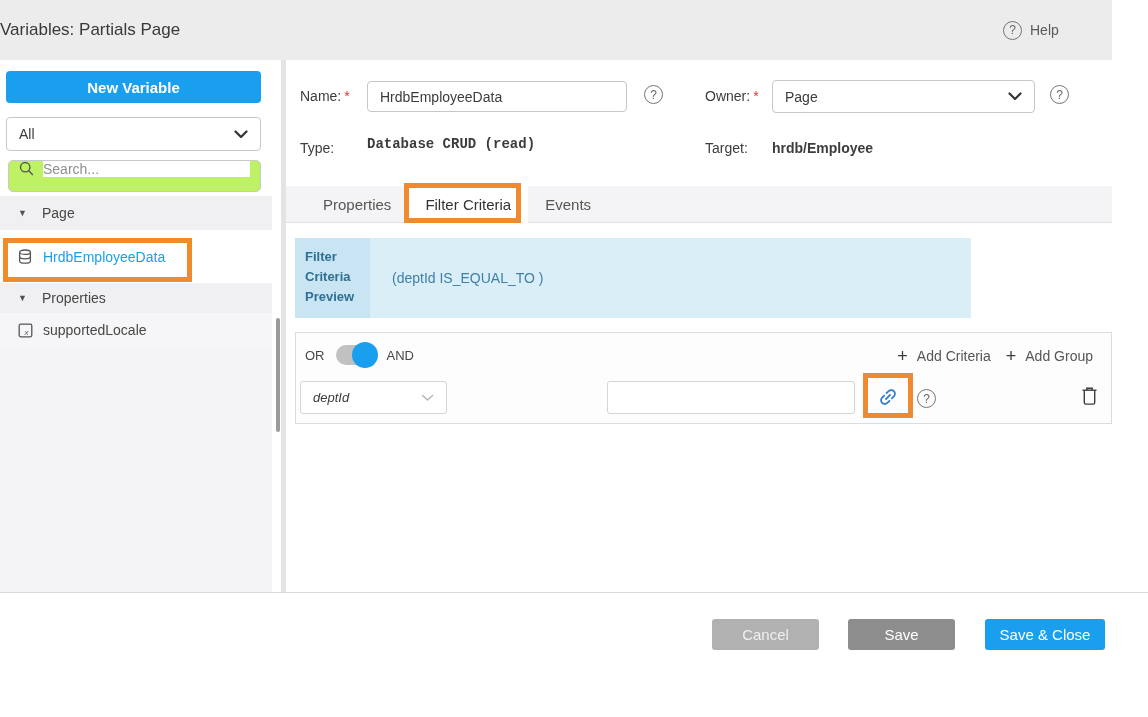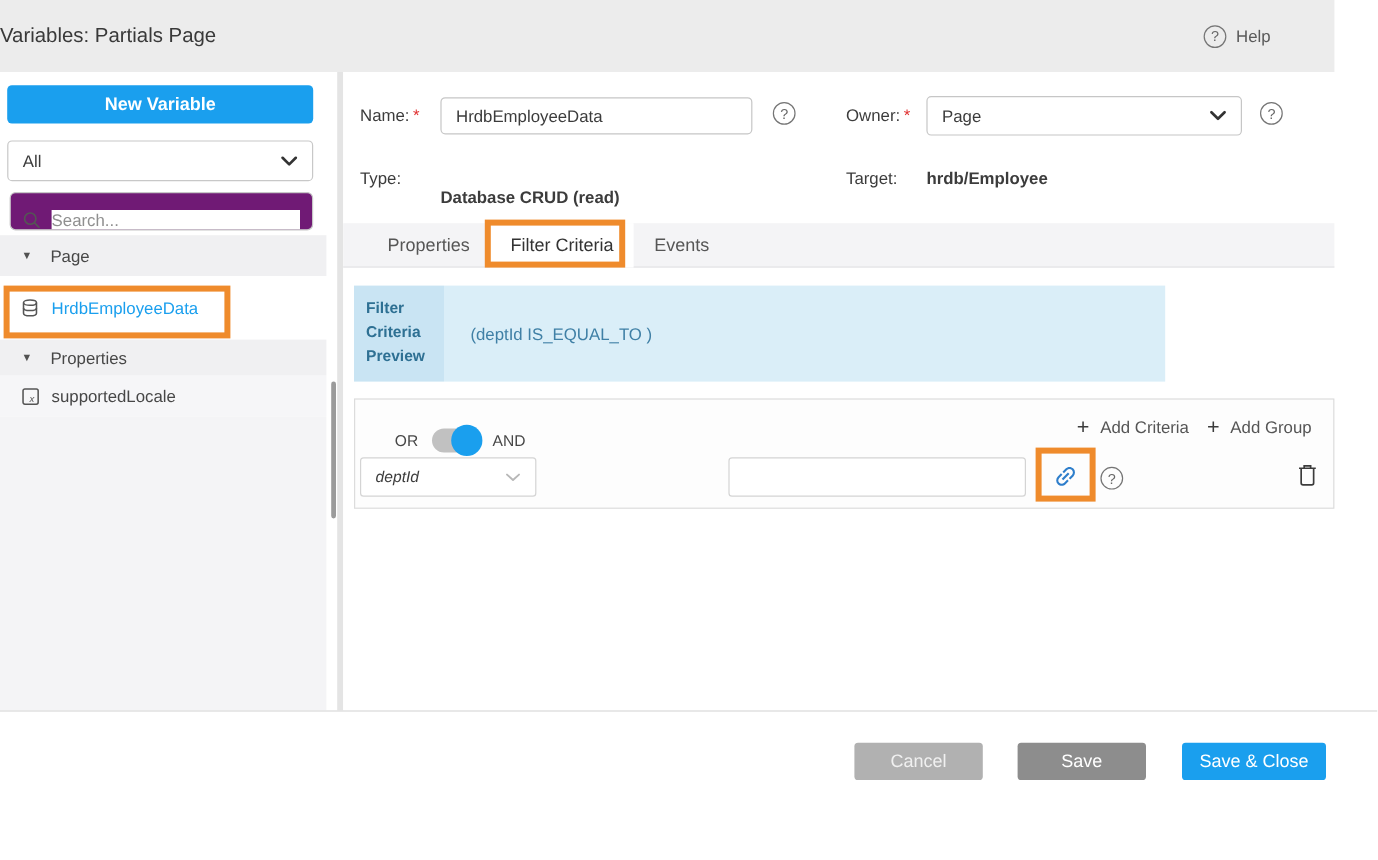--- a/index.html
+++ b/index.html
@@ -19,22 +19,22 @@
            font-size:12px; color:#666; background:transparent; flex:0 0 auto; }
 
   
   .sidebar { position:absolute; left:0; top:60px; width:281px; height:532px; background:#fff; }
   .btn-new { position:absolute; left:6px; top:11px; width:255px; height:32px; background:#1a9fee;
              border:none; border-radius:4px; color:#fff; font-weight:bold; font-size:15px;
              font-family:"Liberation Sans",sans-serif; cursor:pointer; }
   .sel-all { position:absolute; left:6px; top:57px; width:255px; height:31px; background:#fff;
              border:1px solid #c8c8c8; border-radius:4px; display:flex; align-items:center;
              justify-content:space-between; padding:16px 12px; font-size:14px; cursor:pointer; }
-  .search-box { position:absolute; left:8px; top:100px; width:253px; height:32px; background:#701a75;
-                border:1px solid #c8c8c8; border-radius:5px; display:flex; align-items:flex-end; padding:0 10px; }
+  .search-box { position:absolute; left:8px; top:100px; width:253px; height:32px; background:#bef264;
+                border:1px solid #c8c8c8; border-radius:5px; display:flex; align-items:flex-start; padding:0 10px; }
   .search-box input { border:none; outline:none; flex:1; font-size:14px; margin-left:9px;
                       font-family:"Liberation Sans",sans-serif; color:#3c3c3c; }
   .search-box input::placeholder { color:#8f8f8f; }
 
   .tree { position:absolute; left:0; top:136px; width:272px; }
   .tree-row { display:flex; align-items:center; width:272px; cursor:pointer; font-size:14px; color:#474747; }
   .tree-row .caret { width:24px; margin-left:18px; font-size:9px; color:#525252; }
   .row-page { height:34px; background:#f0f0f2; }
   .row-hrdb { height:53px; background:#fff; color:#1a9fee; }
   .row-hrdb .ticon { margin-left:18px; margin-right:10px; display:flex; }
@@ -61,22 +61,22 @@
   .tab.active { background:#fff; color:#333; }
 
   .preview { position:absolute; left:9px; top:178px; width:676px; height:80px; display:flex; }
   .preview-label { width:75px; background:#c9e4f3; color:#2e7093; font-size:13px; font-weight:bold;
                    line-height:20px; padding:9px 0 0 10px; }
   .preview-value { flex:1; background:#daeef8; color:#4080a6; font-size:14px;
                    display:flex; align-items:center; padding-left:22px; }
 
   .critbox { position:absolute; left:9px; top:272px; width:817px; height:92px;
              border:1px solid #dcdcdc; background:#fdfdfd; }
-  .logic-row { position:absolute; left:9px; top:24px; display:flex; align-items:center; gap:11px;
-               font-size:13px; color:#474747;margin-left:24px; }
+  .logic-row { position:absolute; left:9px; top:12px; display:flex; align-items:center; gap:11px;
+               font-size:13px; color:#474747; }
   .toggle { position:relative; width:40px; height:20px; background:#c1c1c1; border-radius:10px; cursor:pointer; }
   .toggle .knob { position:absolute; right:-2px; top:-3px; width:26px; height:26px; border-radius:50%;
                   background:#1a9fee; }
   .add-row { position:absolute; right:18px; top:14px; display:flex; gap:15px; }
   .add-btn { display:flex; align-items:center; gap:9px; font-size:14px; color:#555; cursor:pointer; }
   .add-btn .plus { font-size:18px; color:#3c3c3c; line-height:1; }
   .crit-sel { position:absolute; top:48px; height:33px; border:1px solid #d4d4d4; border-radius:3px;
               background:#fff; display:flex; align-items:center; justify-content:space-between;
               padding:0 12px; font-size:13px; cursor:pointer;font-style:italic; }
   .crit-inp { position:absolute; top:48px; height:33px; border:1px solid #d4d4d4; border-radius:3px;
@@ -182,21 +182,21 @@
       <span>Page</span>
       <span style="display:flex;">
         <svg width="14" height="9" viewBox="0 0 14 9">
             <polyline points="1.5,1.5 7,7 12.5,1.5" fill="none" stroke="#333" stroke-width="2.2" stroke-linecap="round" stroke-linejoin="round"></polyline>
           </svg>
       </span>
     </div>
     <span class="qmark" style="position:absolute; left:764px; top:25px;">?</span>
 
     <div class="lbl" style="left:14px; top:80px;">Type:</div>
-    <div class="lbl bold-val" style="left:81px; top:96px;">Database CRUD (read)</div>
+    <div class="lbl bold-val" style="left:81px; top:76px;font-family:Liberation Mono, monospace;">Database CRUD (read)</div>
     <div class="lbl" style="left:419px; top:80px;">Target:</div>
     <div class="lbl bold-val" style="left:486px; top:80px;">hrdb/Employee</div>
 
     <div class="tabbar">
       <div class="tab">Properties</div>
       <div class="tab active">Filter Criteria</div>
       <div class="tab">Events</div>
     </div>
     <div class="annot" style="left:118px; top:123px; width:117px; height:40px;"></div>
 

